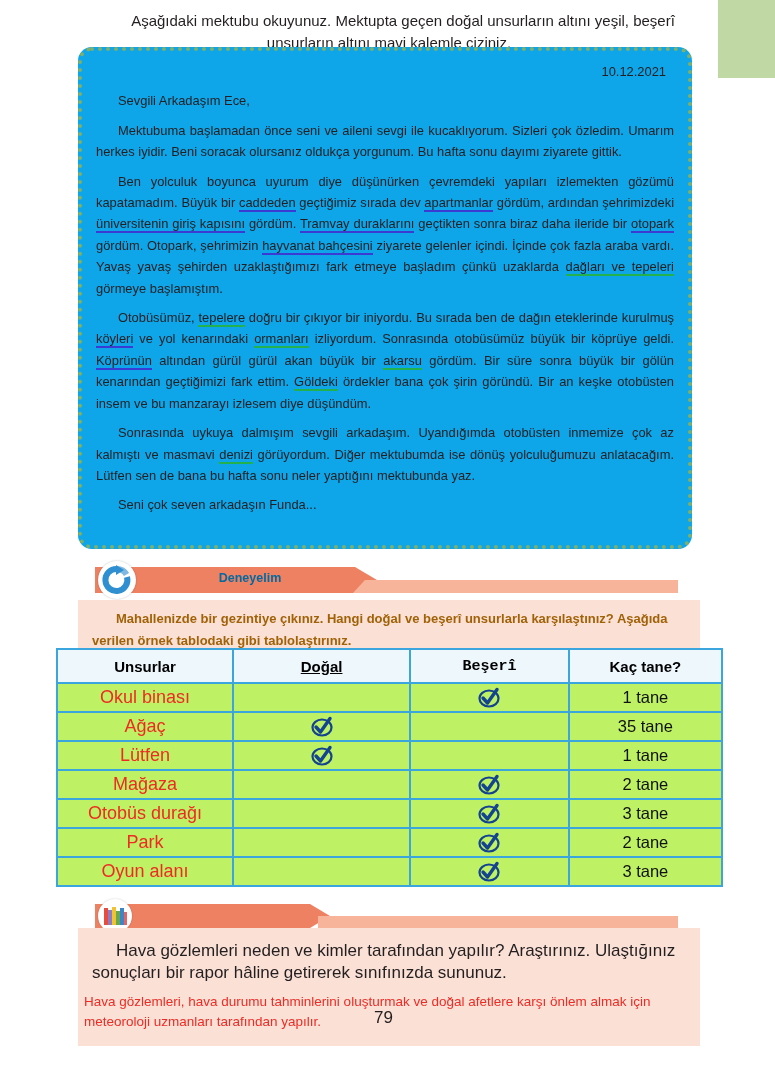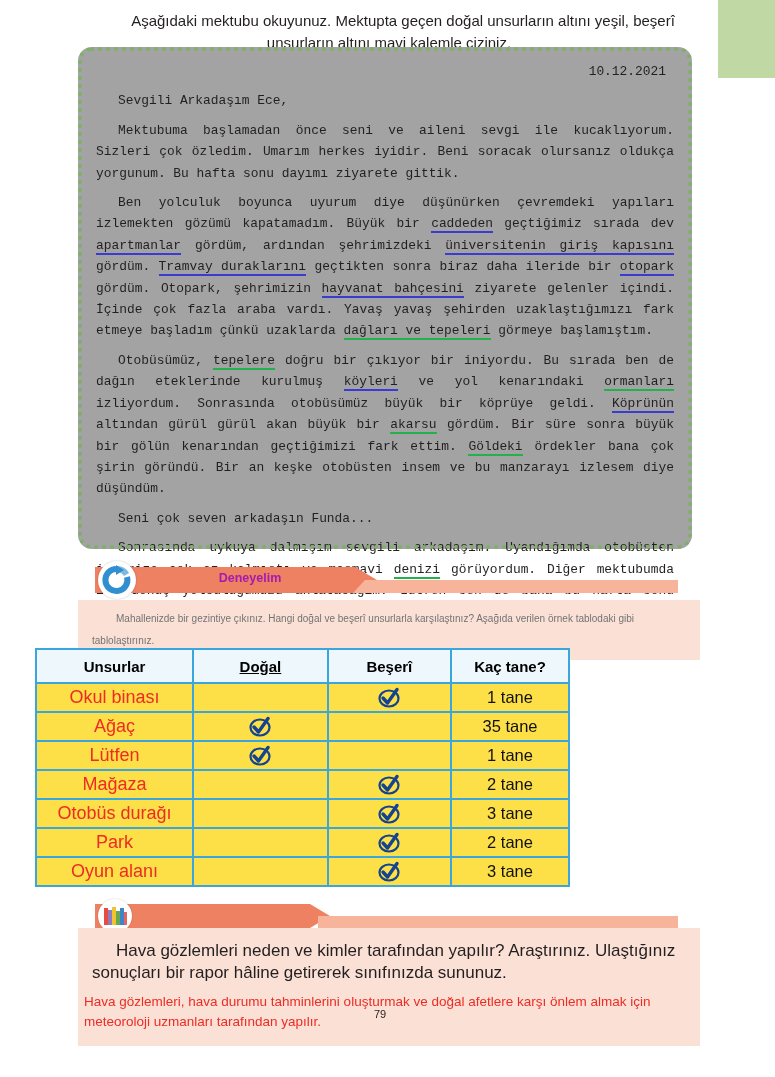--- a/index.html
+++ b/index.html
@@ -21,25 +21,24 @@
   
   .intro{
     position:absolute;left:78px;top:10px;width:622px;
     font-size:15px;line-height:22px;color:#231f20;text-align:center;
   }
   .intro .ind{display:inline-block;width:28px;}
 
   
   .letter-box{
     position:absolute;left:78px;top:47px;width:614px;height:502px;
-    background:#a3a3a3;
+    background:#0ea5e9;
     border-radius:14px;
     box-sizing:border-box;
     border:4px solid transparent;
-    font-family:Liberation Mono, monospace;
   }
   .letter-border{
     position:absolute;left:78px;top:47px;width:614px;height:502px;
     border-radius:14px;
     box-sizing:border-box;
     border:4px dotted #7fb069;
     pointer-events:none;
   }
   .letter-inner{
     position:absolute;left:14px;right:14px;top:10px;
@@ -66,62 +65,62 @@
   .banner-tail{
     position:absolute;left:365px;top:580px;width:313px;height:13px;
     background:#f7b49b;
   }
   .banner-tail:before{
     content:"";position:absolute;left:-12px;top:0;width:0;height:0;
     border-bottom:13px solid #f7b49b;border-left:12px solid transparent;
   }
   .banner-label{
     position:absolute;left:175px;top:571px;width:150px;
-    font-size:12.5px;font-weight:bold;color:#a21caf;text-align:center;
+    font-size:12.5px;font-weight:bold;color:#0369a1;text-align:center;
   }
   .banner-icon{
     position:absolute;left:98px;top:561px;width:38px;height:38px;
     background:#ffffff;border-radius:50%;
     box-shadow:0 0 2px rgba(0,0,0,.25);
   }
   .banner-icon svg{position:absolute;left:4px;top:4px;}
 
   
   .peach{
     position:absolute;left:78px;top:600px;width:622px;height:60px;
     background:#fbe0d6;
   }
   .peach-txt{
     position:absolute;left:92px;top:608px;width:600px;
-    font-size:10px;line-height:22px;color:#737373;
+    font-size:13px;line-height:22px;color:#a16207;font-weight:bold;
   }
   .peach-txt .ind{display:inline-block;width:24px;}
 
   
   .tbl{
-    position:absolute;left:35px;top:648px;
-    border-collapse:collapse;width:535px;
+    position:absolute;left:56px;top:648px;
+    border-collapse:collapse;width:667px;
     background:#ffffff;
   }
   .tbl td,.tbl th{
     border:2px solid #3aa6dd;
     height:27px;
     text-align:center;
     vertical-align:middle;
     padding:0;
-    background:#fde047;
+    background:#bef264;
   }
   .tbl th{
     background:#eef7fc;
     font-size:15px;font-weight:bold;color:#000;
     height:32px;
   }
   .c1{width:175px;}
   .c2{width:177px;text-decoration:underline;}
-  .c3{width:158px;}
+  .c3{width:158px;font-family:Liberation Mono, monospace;}
   .c4{width:153px;}
   .elem{
     color:#ee2b24;font-size:18px;letter-spacing:0px;
     white-space:nowrap;
   }
   .cnt{color:#111;font-size:16.5px;}
   .chk{display:inline-block;vertical-align:middle;}
 
   
   .banner2{
@@ -156,39 +155,39 @@
     position:absolute;left:92px;top:940px;width:600px;
     font-size:17px;line-height:22px;color:#231f20;
   }
   .peach2-txt .ind{display:inline-block;width:24px;}
   .answer{
     position:absolute;left:84px;top:992px;width:616px;
     font-size:13.5px;line-height:20px;color:#ee2b24;
   }
   .pageno{
     position:absolute;left:374px;top:1008px;
-    font-size:11px;color:#231f20;
+    font-size:17px;color:#231f20;
   }
 </style>
 </head>
 <body>
 
 <div class="green-tab"></div>
 
 <div class="intro"><span class="ind"></span><span>Aşağıdaki mektubu okuyunuz. Mektupta geçen doğal unsurların altını yeşil, beşerî unsurların altını mavi kalemle çiziniz.</span></div>
 
 <div class="letter-box">
   <div class="letter-inner">
     <div class="letter-date">10.12.2021</div>
     <p>Sevgili Arkadaşım Ece,</p>
     <p>Mektubuma başlamadan önce seni ve aileni sevgi ile kucaklıyorum. Sizleri çok özledim. Umarım herkes iyidir. Beni soracak olursanız oldukça yorgunum. Bu hafta sonu dayımı ziyarete gittik.</p>
     <p><span>Ben yolculuk boyunca uyurum diye düşünürken çevremdeki yapıları izlemekten gözümü kapatamadım. Büyük bir </span><span class="u-blue">caddeden</span><span> geçtiğimiz sırada dev </span><span class="u-blue">apartmanlar</span><span> gördüm, ardından şehrimizdeki </span><span class="u-blue">üniversitenin giriş kapısını</span><span> gördüm. </span><span class="u-blue">Tramvay duraklarını</span><span> geçtikten sonra biraz daha ileride bir </span><span class="u-blue">otopark</span><span> gördüm. Otopark, şehrimizin </span><span class="u-blue">hayvanat bahçesini</span><span> ziyarete gelenler içindi. İçinde çok fazla araba vardı. Yavaş yavaş şehirden uzaklaştığımızı fark etmeye başladım çünkü uzaklarda </span><span class="u-green">dağları ve tepeleri</span><span> görmeye başlamıştım.</span></p>
     <p><span>Otobüsümüz, </span><span class="u-green">tepelere</span><span> doğru bir çıkıyor bir iniyordu. Bu sırada ben de dağın eteklerinde kurulmuş </span><span class="u-blue">köyleri</span><span> ve yol kenarındaki </span><span class="u-green">ormanları</span><span> izliyordum. Sonrasında otobüsümüz büyük bir köprüye geldi. </span><span class="u-blue">Köprünün</span><span> altından gürül gürül akan büyük bir </span><span class="u-green">akarsu</span><span> gördüm. Bir süre sonra büyük bir gölün kenarından geçtiğimizi fark ettim. </span><span class="u-green">Göldeki</span><span> ördekler bana çok şirin göründü. Bir an keşke otobüsten insem ve bu manzarayı izlesem diye düşündüm.</span></p>
+    <p><span>Sonrasında uykuya dalmışım sevgili arkadaşım. Uyandığımda otobüsten inmemize çok az kalmıştı ve masmavi </span><span class="u-green">denizi</span><span> görüyordum. Diğer mektubumda ise dönüş yolculuğumuzu anlatacağım. Lütfen sen de bana bu hafta sonu neler yaptığını mektubunda yaz.</span></p>
     <p>Seni çok seven arkadaşın Funda...</p>
-    <p><span>Sonrasında uykuya dalmışım sevgili arkadaşım. Uyandığımda otobüsten inmemize çok az kalmıştı ve masmavi </span><span class="u-green">denizi</span><span> görüyordum. Diğer mektubumda ise dönüş yolculuğumuzu anlatacağım. Lütfen sen de bana bu hafta sonu neler yaptığını mektubunda yaz.</span></p>
   </div>
 </div>
 <div class="letter-border"></div>
 
 <div class="banner"></div>
 <div class="banner-tail"></div>
 <div class="banner-label">Deneyelim</div>
 <div class="banner-icon">
   <svg width="30" height="30" viewBox="0 0 30 30">
     <path d="M15 4 A11 11 0 1 0 25 12" fill="none" stroke="#2f8fd0" stroke-width="6" stroke-linecap="butt"></path>

